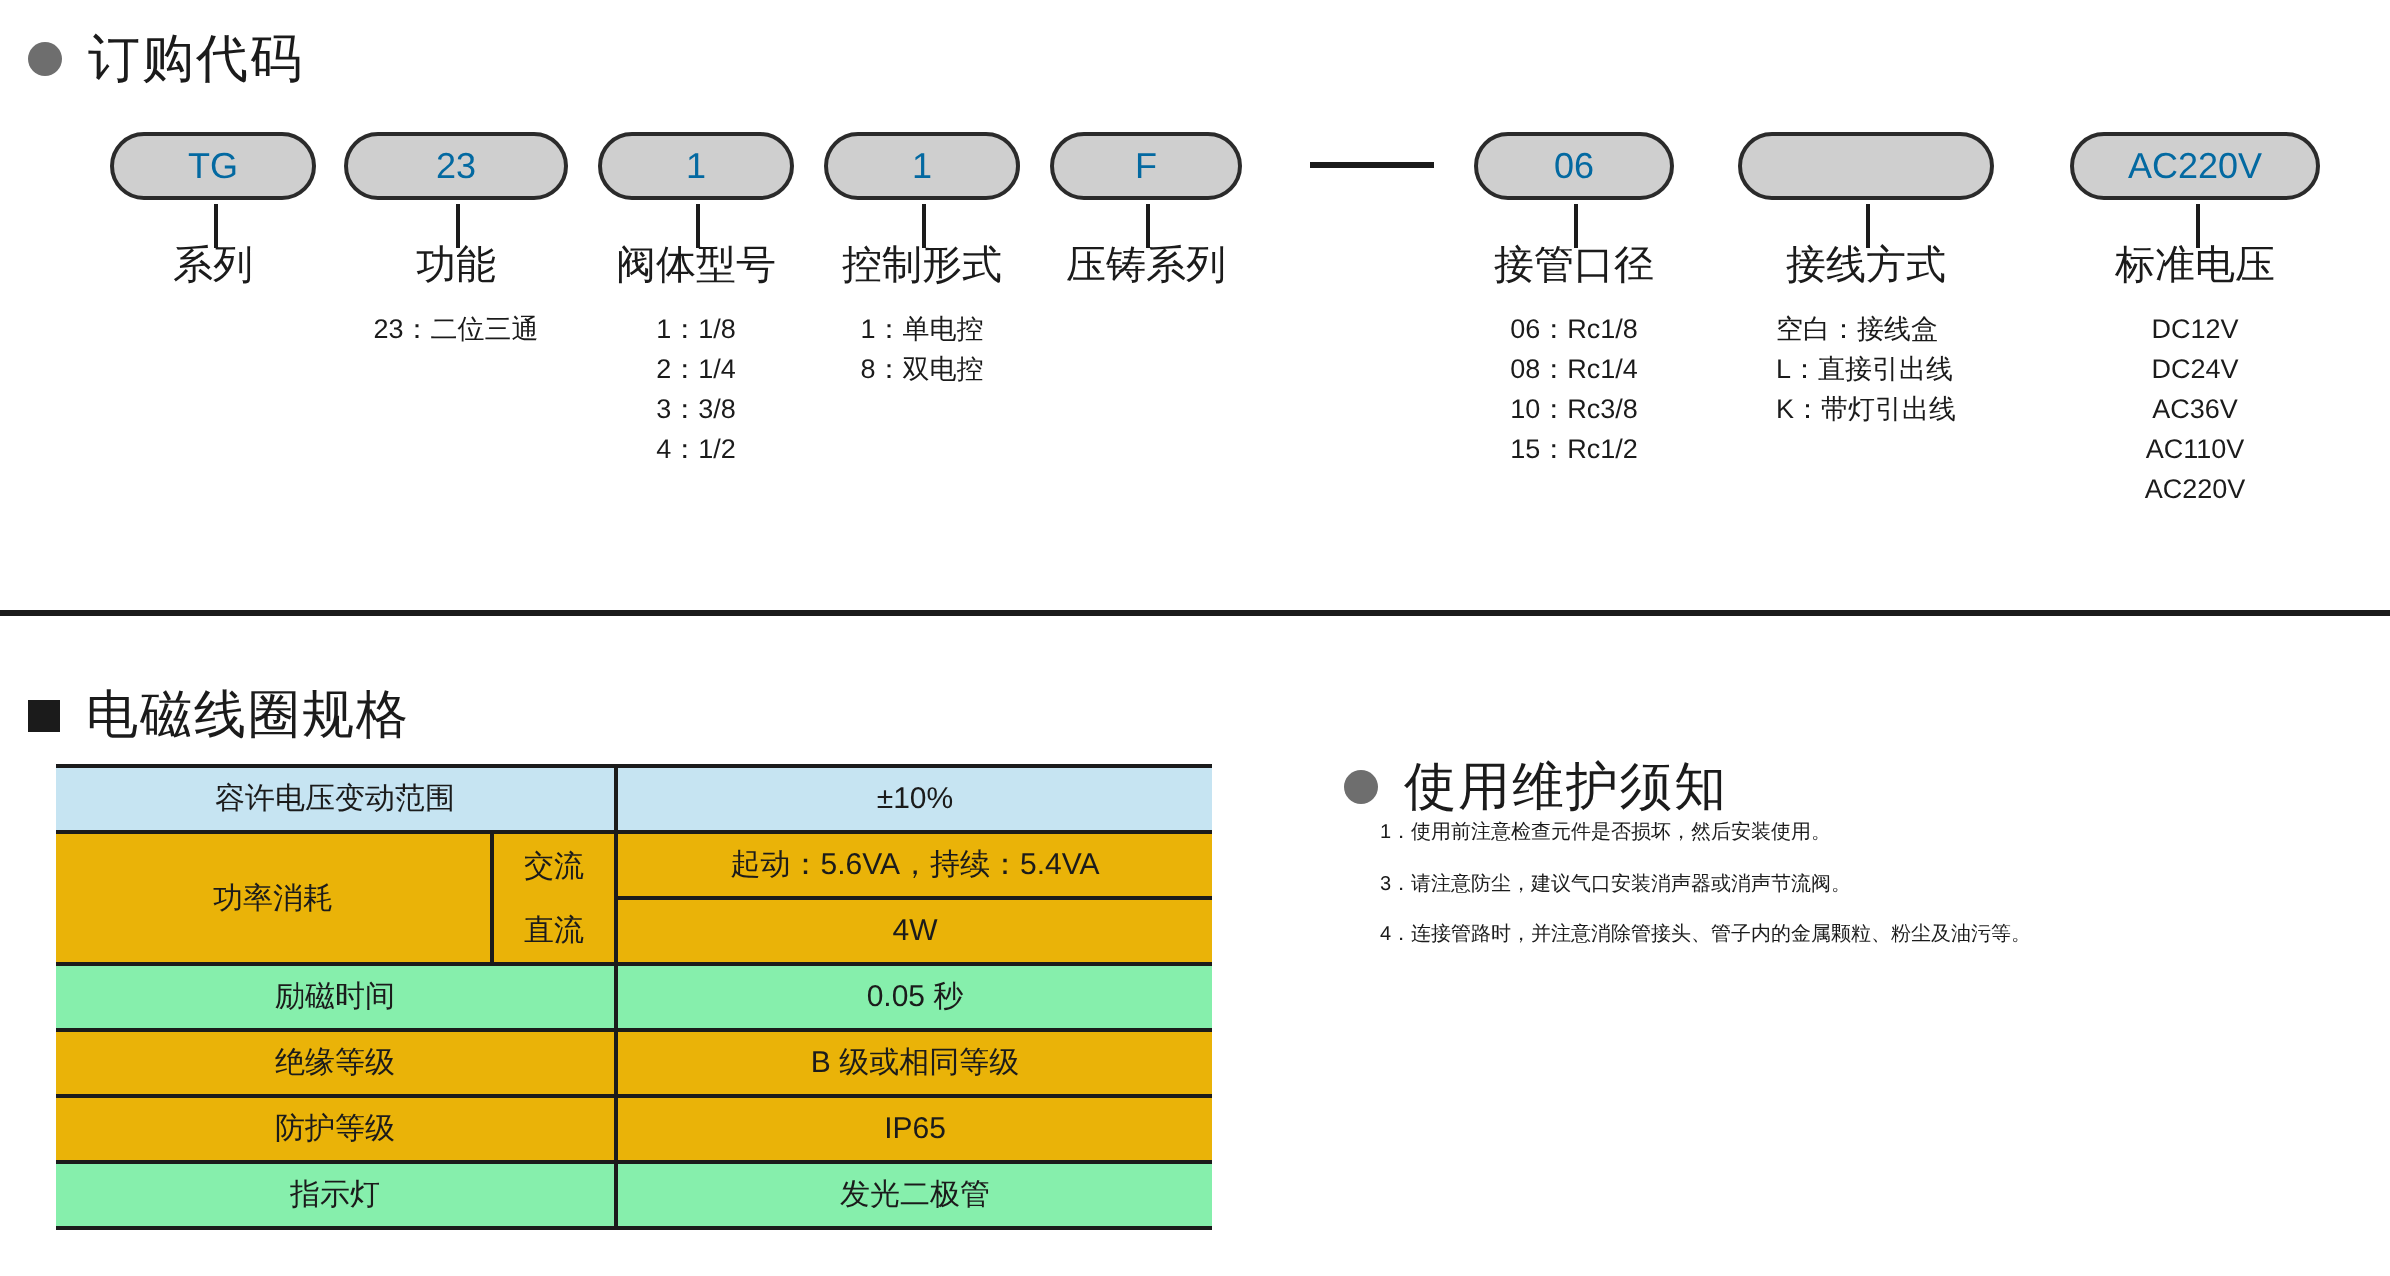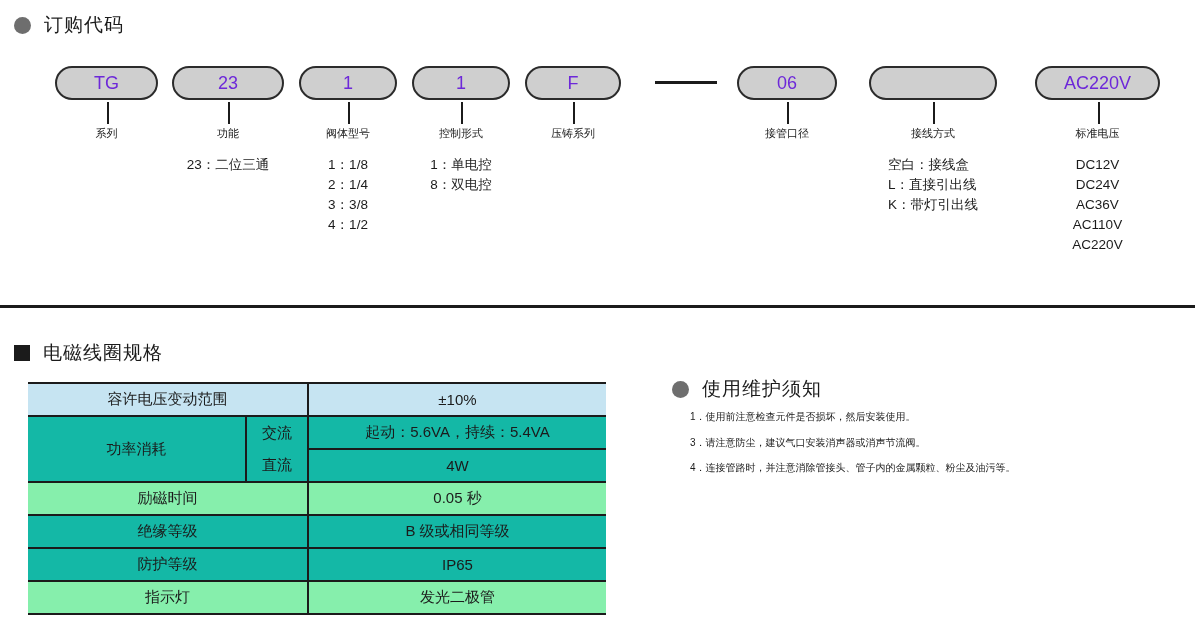--- a/index.html
+++ b/index.html
@@ -9,44 +9,44 @@
     font-family:"Liberation Sans","DejaVu Sans",sans-serif;
     color:#1b1b1b;
     position:relative;
     overflow:hidden;
   }
 
   
   .sec-head{position:absolute;display:flex;align-items:center;gap:13px;}
   .bullet-circle{width:17px;height:17px;border-radius:50%;background:#6e6e6e;display:block;}
   .bullet-square{width:16px;height:16px;background:#1b1b1b;display:block;}
-  .sec-title{font-size:19px;letter-spacing:1px;color:#1b1b1b;white-space:nowrap;}
+  .sec-title{font-size:26px;letter-spacing:1px;color:#1b1b1b;white-space:nowrap;}
 
   
   #order-code{position:absolute;left:0;top:66px;width:1195px;height:200px;}
   .code-col{position:absolute;top:0;}
   .code-box{
     height:34px;
     background:#cfcfcf;
     border:2.5px solid #2b2b2b;
     border-radius:17px;
     display:flex;align-items:center;justify-content:center;
-    font-size:18px;color:#6d28d9;
+    font-size:18px;color:#0369a1;
     box-sizing:border-box;
   }
   .leader{
     position:absolute;top:36px;left:50%;
     width:2px;height:22px;background:#1b1b1b;
   }
   .code-labels{
     position:absolute;top:58px;left:50%;
     transform:translateX(-50%);
     text-align:center;white-space:nowrap;
   }
-  .code-labels .lbl-main{font-size:11px;line-height:19px;color:#1b1b1b;}
+  .code-labels .lbl-main{font-size:20px;line-height:19px;color:#1b1b1b;}
   .code-labels .opts{margin-top:12px;}
   .code-labels .opt{font-size:13.5px;line-height:20px;color:#1b1b1b;white-space:nowrap;}
   .opts.left-align{text-align:left;display:inline-block;}
   .dash-sep{position:absolute;top:15px;height:2.5px;background:#1b1b1b;}
 
   
   #divider{position:absolute;left:0;top:305px;width:1195px;height:3px;background:#1b1b1b;}
 
   
   #coil-head{left:14px;top:340px;}
@@ -67,21 +67,21 @@
     border-left:2.2px solid #1b1b1b;
     border-right:2.2px solid #1b1b1b;
     width:62px;
   }
   #coil-table .c-val{
     text-align:center;
     border-left:2.2px solid #1b1b1b;
   }
   .row-blue td{background:#c6e4f2;}
   .row-mint td{background:#86efac;}
-  .row-white td{background:#14b8a6;}
+  .row-white td{background:#eab308;}
   .no-top{border-top:none !important;}
   .no-bot{border-bottom:none !important;}
 
   
   #notes-head{left:672px;top:376px;}
   #notes{
     position:absolute;left:672px;top:404px;width:512px;
   }
   .note-line{
     font-size:10px;line-height:25.5px;color:#1b1b1b;
@@ -127,21 +127,21 @@
     <div class="code-col" style="left: 525px; width: 96px;">
       <div class="code-box">F</div>
       <div class="leader"></div>
       <div class="code-labels">
         <div class="lbl-main">压铸系列</div>
       </div>
     </div>
     <div class="code-col" style="left: 737px; width: 100px;">
       <div class="code-box">06</div>
       <div class="leader"></div>
-      <div class="code-labels"><div class="lbl-main">接管口径</div></div>
+      <div class="code-labels"><div class="lbl-main">接管口径</div><div class="opts left-align"><div class="opt">06：Rc1/8</div><div class="opt">08：Rc1/4</div><div class="opt">10：Rc3/8</div><div class="opt">15：Rc1/2</div></div></div>
     </div>
     <div class="code-col" style="left: 869px; width: 128px;">
       <div class="code-box"></div>
       <div class="leader"></div>
       <div class="code-labels"><div class="lbl-main">接线方式</div><div class="opts left-align"><div class="opt">空白：接线盒</div><div class="opt">L：直接引出线</div><div class="opt">K：带灯引出线</div></div></div>
     </div>
     <div class="code-col" style="left: 1035px; width: 125px;">
       <div class="code-box">AC220V</div>
       <div class="leader"></div>
       <div class="code-labels">

